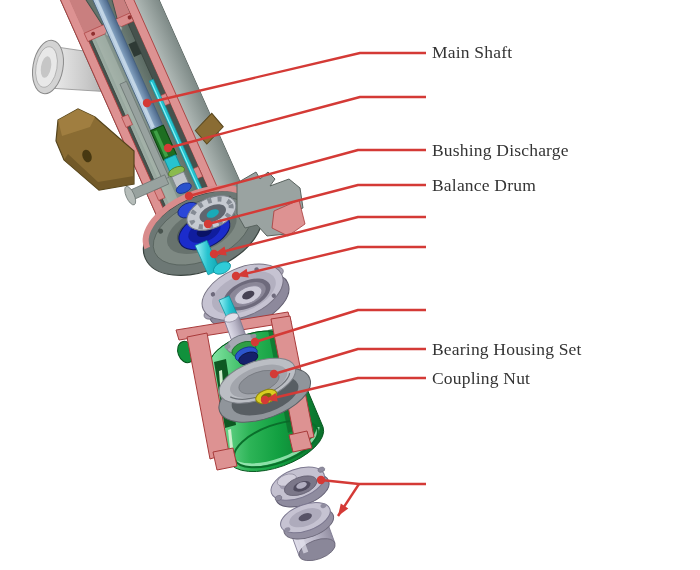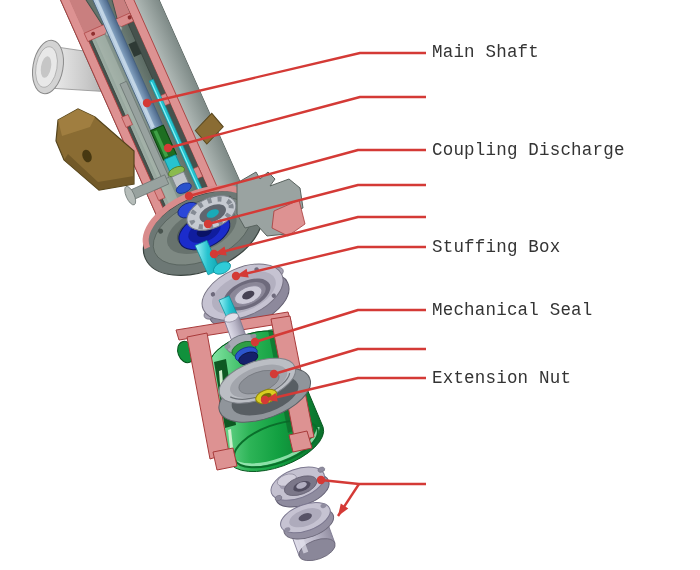--- a/index.html
+++ b/index.html
@@ -1,17 +1,17 @@
 <!DOCTYPE html>
 <html><head>
 <meta charset="utf-8">
 <style>
   html,body{margin:0;padding:0;background:#ffffff;}
   .stage{position:relative;width:660px;height:570px;background:#ffffff;overflow:hidden;
-         font-family:Liberation Mono, monospace;}
+         font-family:Liberation Serif, serif;}
   .art{position:absolute;left:0;top:0;}
   .label{position:absolute;left:432px;font-size:17.5px;line-height:22px;color:#343434;
          letter-spacing:.2px;white-space:nowrap;}
 </style>
 </head>
 <body>
 
 <div class="stage">
 
   <svg class="art" width="700" height="570" viewBox="0 0 700 570">
@@ -251,17 +251,17 @@
       <circle cx="265" cy="400" r="4.2"></circle>
         <circle cx="321" cy="480" r="4.2"></circle>
       <polygon points="214,254 224.5,246.6 226.7,255.4"></polygon>
       <polygon points="236,276 246.6,268.8 248.7,277.6"></polygon>
       <polygon points="265,400 275.6,392.9 277.8,401.6"></polygon>
       <polygon points="338,516 340.8,503.5 348.3,508.4"></polygon>
     </g>
   </svg>
 
   <div class="label" style="top:41px">Main Shaft</div>
-  <div class="label" style="top:139px">Coupling Discharge</div>
-  <div class="label" style="top:236px">Stuffing Box</div>
-  <div class="label" style="top:299px">Mechanical Seal</div>
-  <div class="label" style="top:367px">Extension Nut</div>
+  <div class="label" style="top:139px">Bushing Discharge</div>
+  <div class="label" style="top:174px">Balance Drum</div>
+  <div class="label" style="top:338px">Bearing Housing Set</div>
+  <div class="label" style="top:367px">Coupling Nut</div>
 </div>
 
 </body></html>

